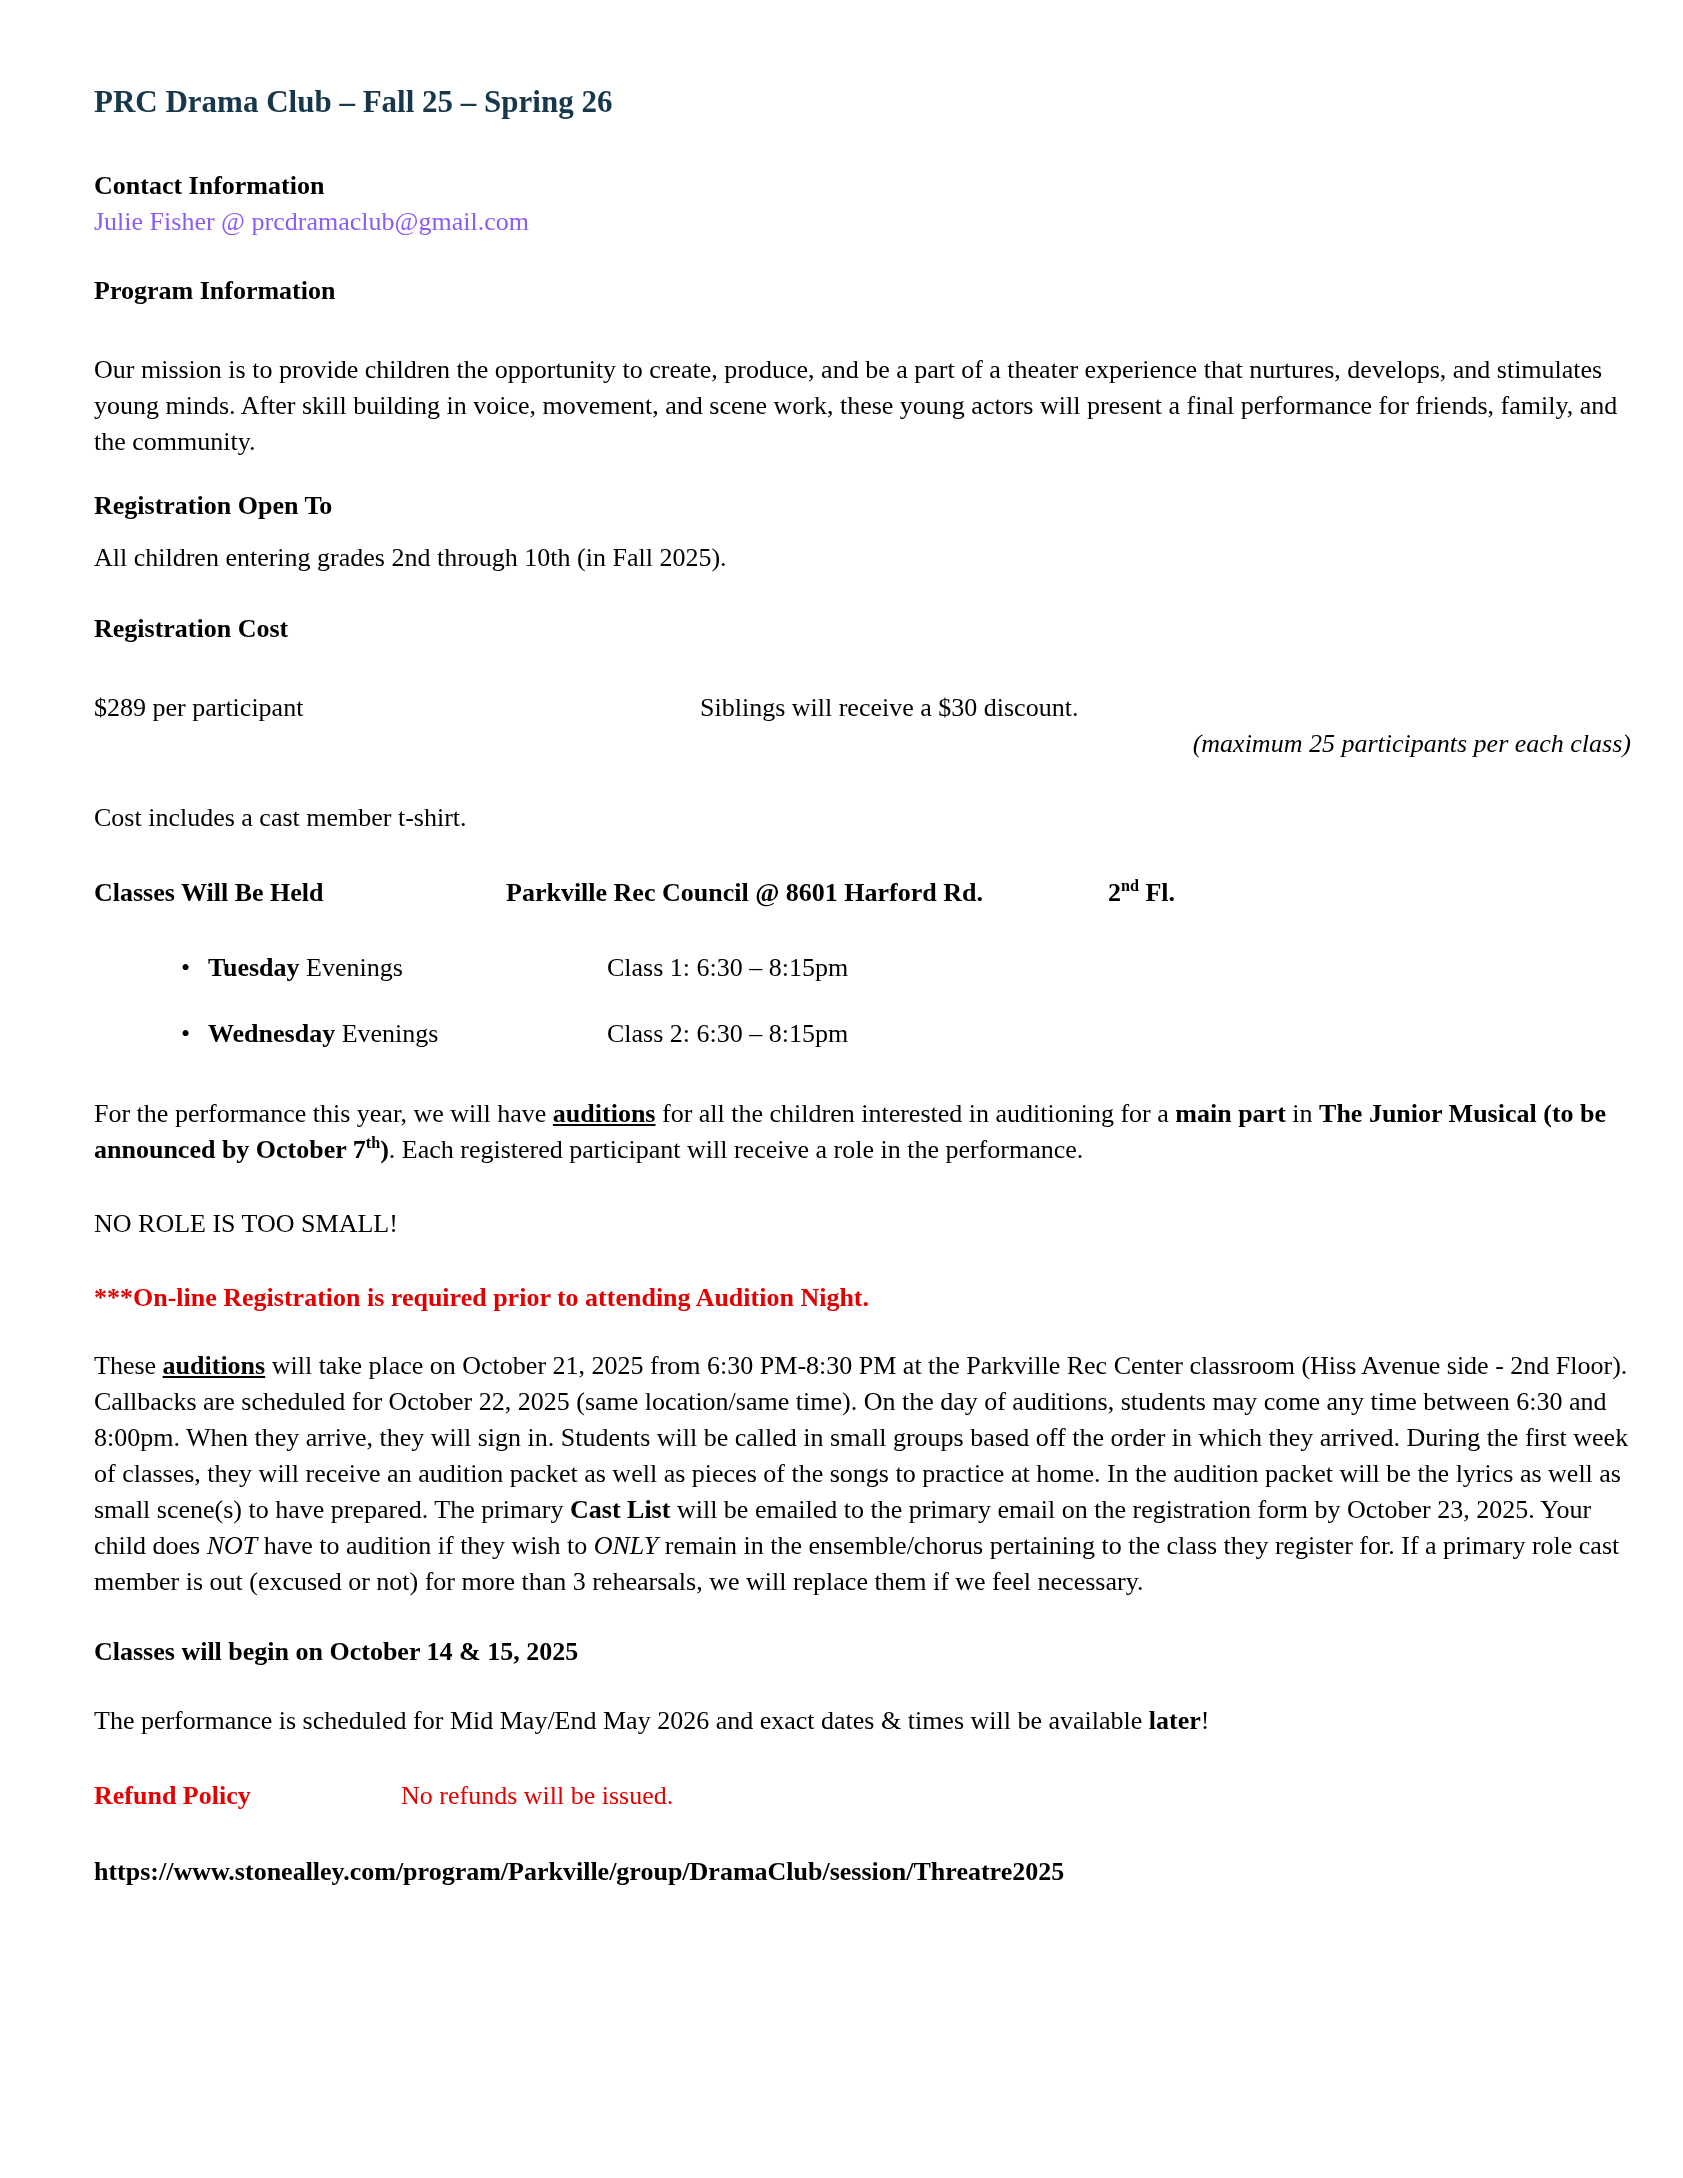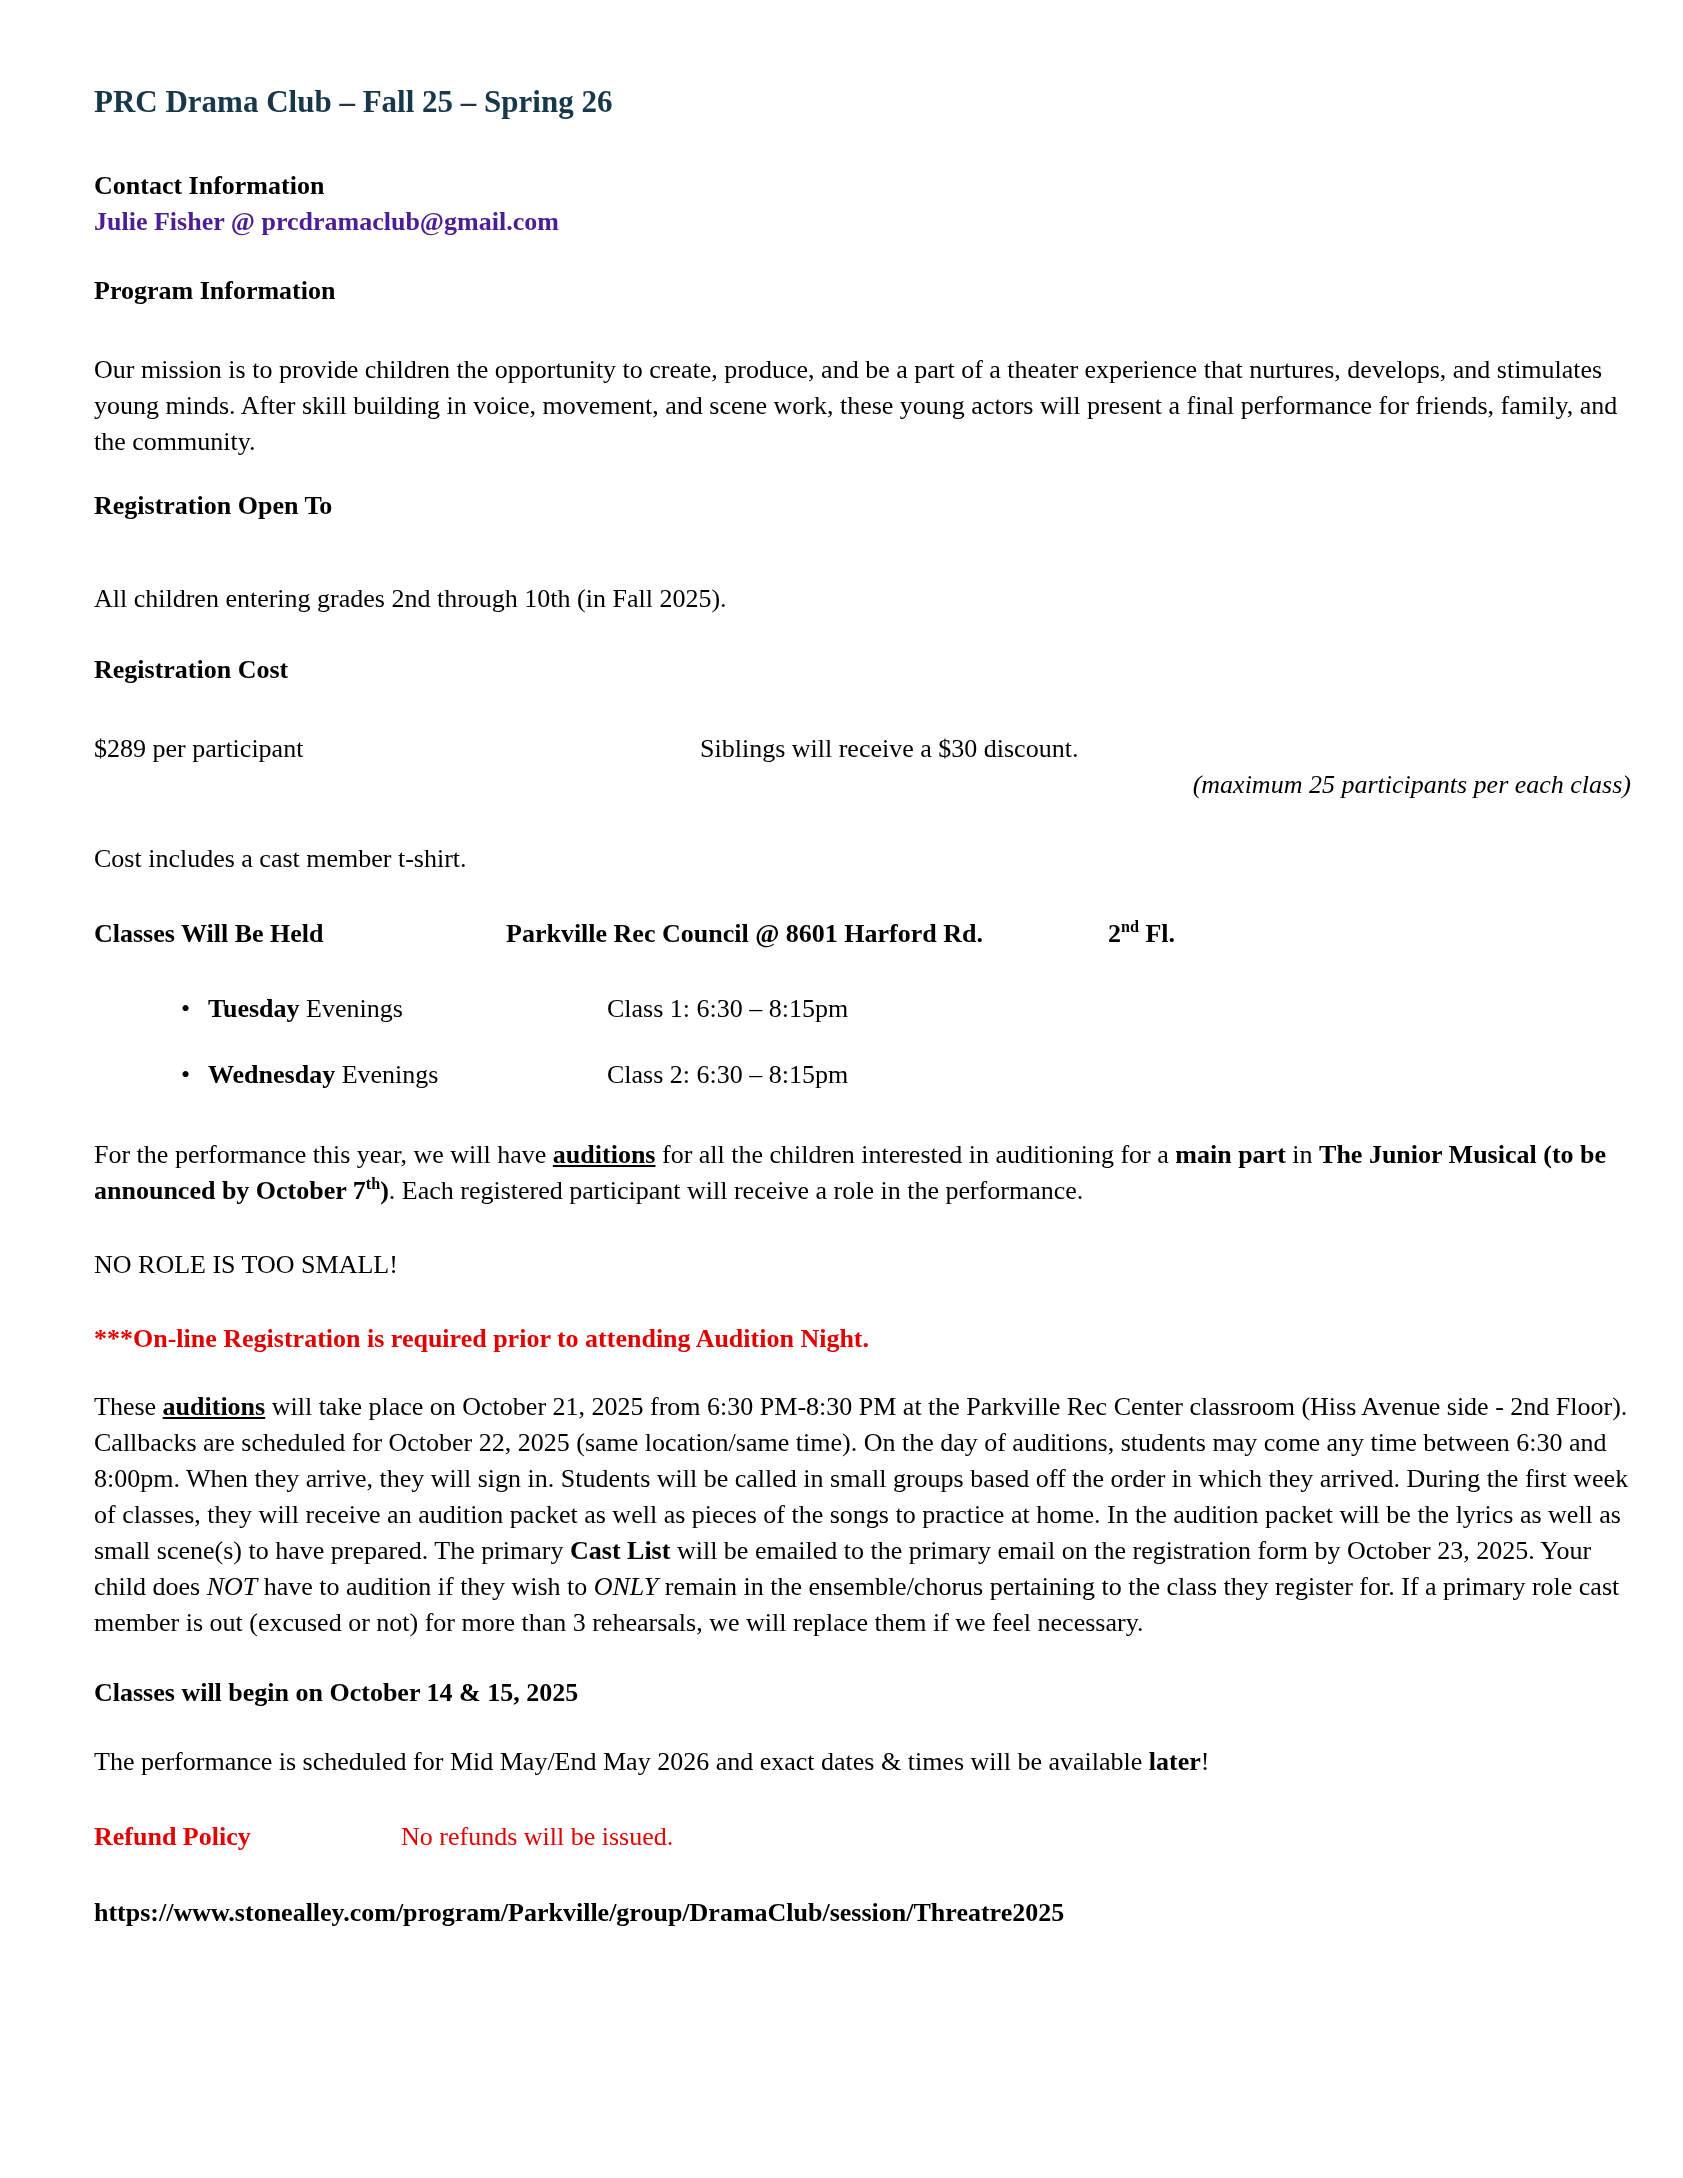--- a/index.html
+++ b/index.html
@@ -10,37 +10,37 @@
     position:relative;overflow:hidden;
   }
   .content{position:absolute;left:94px;top:81px;width:1537px;}
   .title{font-size:31px;line-height:42px;font-weight:bold;color:#17384a;}
   .h{font-weight:bold;}
   .b{font-weight:bold;}
   .i{font-style:italic;text-align:right;}
   .bi{font-weight:bold;text-align:right;}
   .u{text-decoration:underline;}
   .red{color:#e30000;}
-  .blue{color:#4c1d95;font-weight:bold;}
+  .blue{color:#8b5cf6;}
   .center{}
   .row{position:relative;min-height:36px;}
   .col-sibling{position:absolute;left:606px;top:0;}
   .col-location{position:absolute;left:412px;top:0;}
   .col-floor{position:absolute;left:1014px;top:0;}
   .col-refund{position:absolute;left:307px;top:0;}
   .bullet-row{position:relative;padding-left:114px;min-height:36px;}
   .bullet-dot{position:absolute;left:87px;top:0;}
   .bullet-time{position:absolute;left:513px;top:0;}
   sup{font-size:0.62em;vertical-align:super;line-height:0;}
   
   .m-contact{margin-top:45px;}
   .m-program{margin-top:33px;}
   .m-mission{margin-top:43px;}
   .m-regopen{margin-top:28px;}
-  .m-children{margin-top:57px;}
+  .m-children{margin-top:16px;}
   .m-cost{margin-top:35px;}
   .m-price{margin-top:43px;}
   .m-tshirt{margin-top:38px;}
   .m-classes{margin-top:39px;}
   .m-bullet1{margin-top:39px;}
   .m-bullet2{margin-top:30px;}
   .m-auditions{margin-top:44px;}
   .m-norole{margin-top:38px;}
   .m-onlinereg{margin-top:38px;}
   .m-details{margin-top:32px;}

